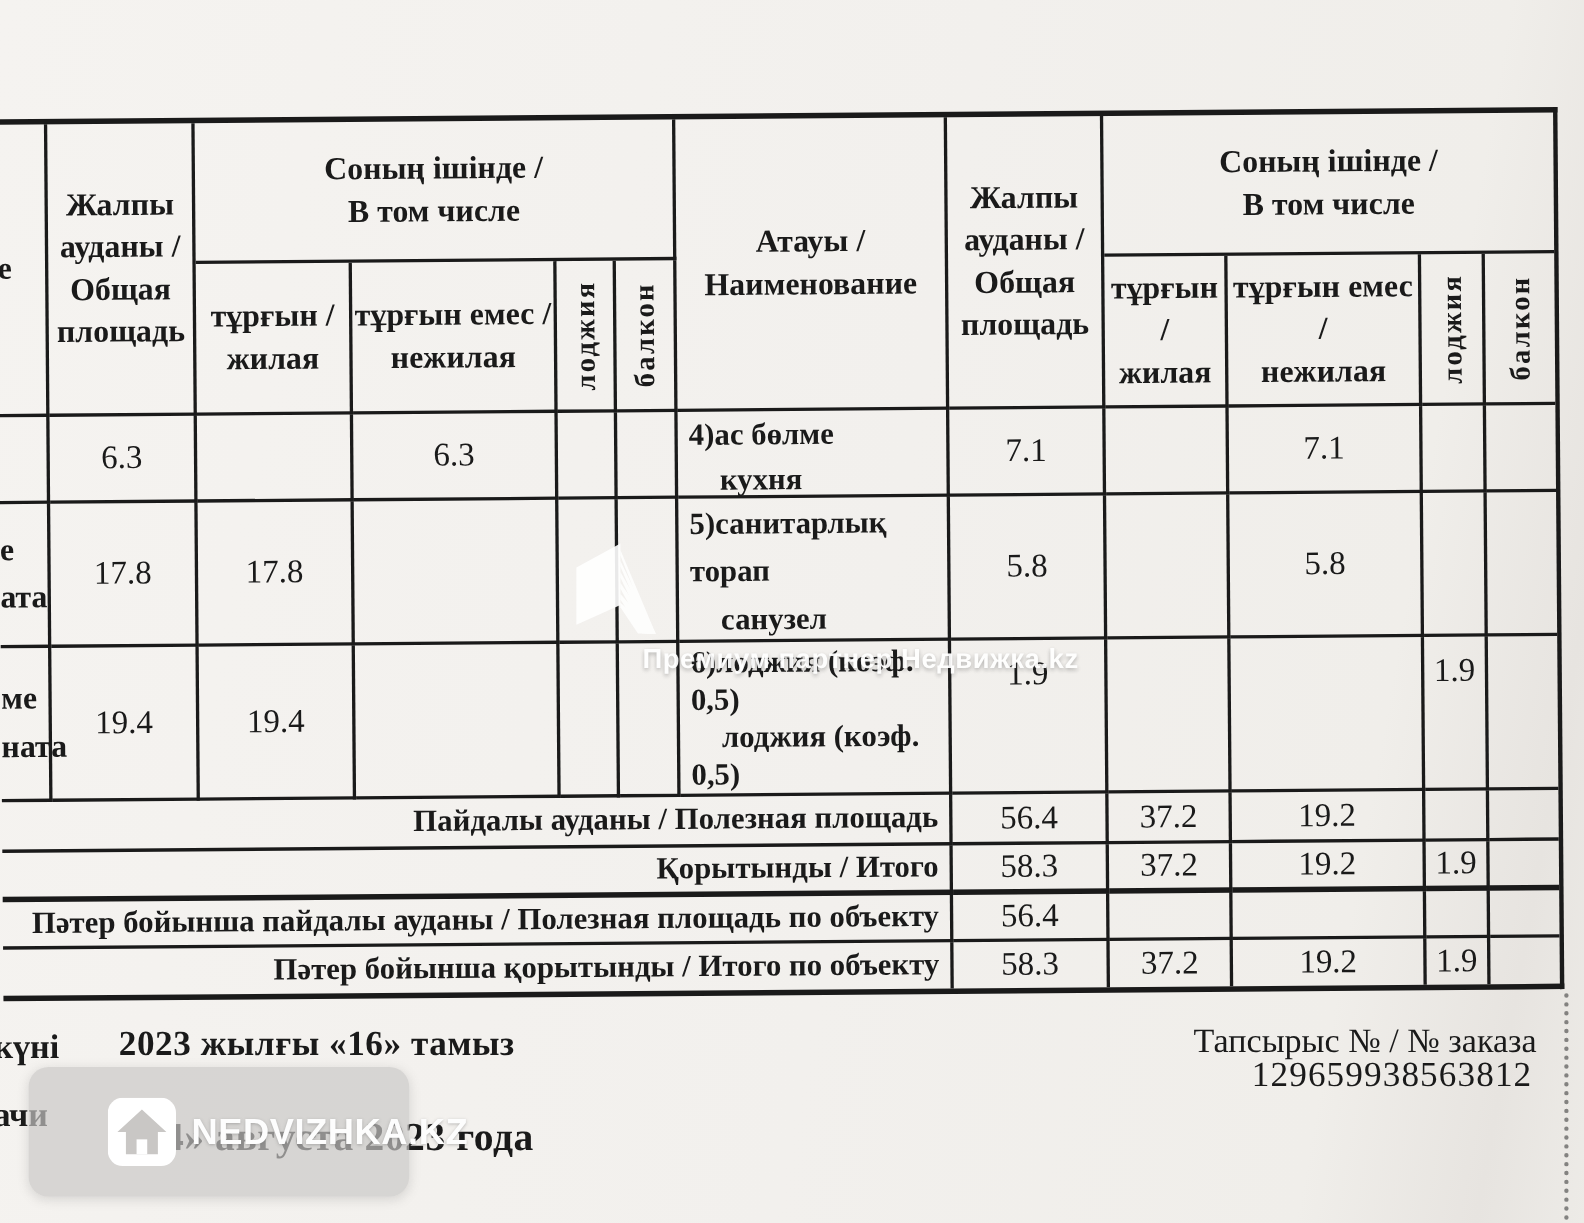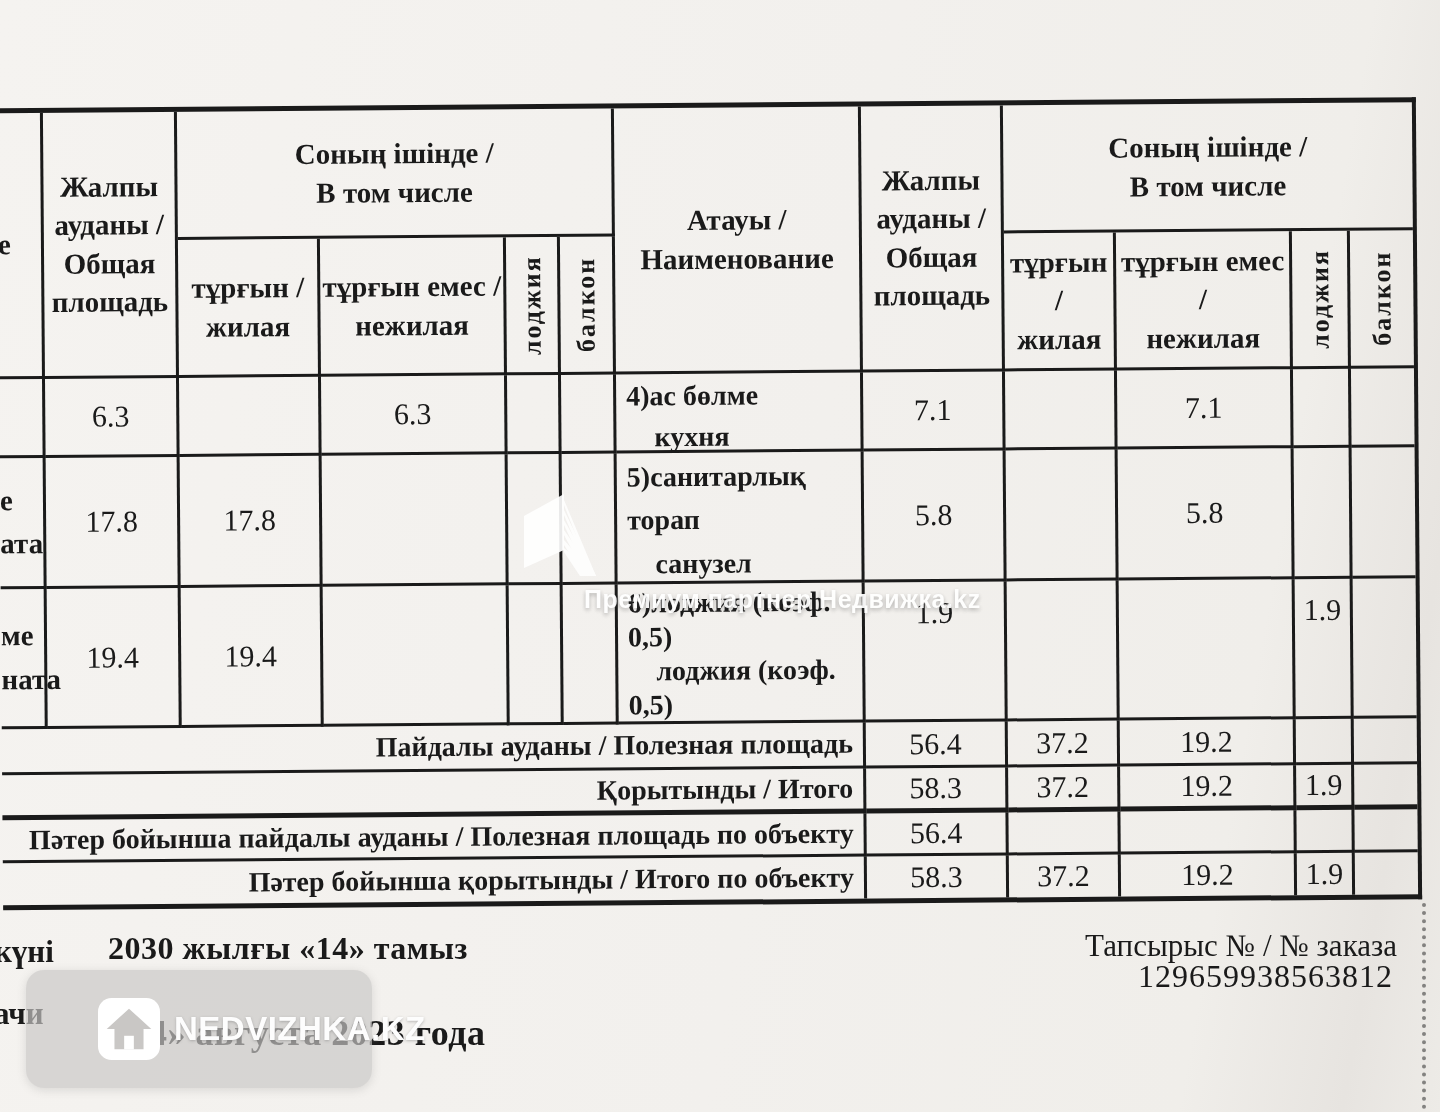--- a/index.html
+++ b/index.html
@@ -203,21 +203,21 @@
     <div class="t-cell sum-label no-b" style="grid-column:1/8;grid-row:9;">Пәтер бойынша қорытынды / Итого по объекту</div>
     <div class="t-cell no-b" style="grid-column:8;grid-row:9;">58.3</div>
     <div class="t-cell no-b" style="grid-column:9;grid-row:9;">37.2</div>
     <div class="t-cell no-b" style="grid-column:10;grid-row:9;">19.2</div>
     <div class="t-cell no-b" style="grid-column:11;grid-row:9;">1.9</div>
     <div class="t-cell no-b no-r" style="grid-column:12;grid-row:9;"></div>
   </div>
 
   <div class="foot-cut-1">күні</div>
   <div class="foot-cut-2">ачи</div>
-  <div class="date-kz">2030 жылғы «14» тамыз</div>
+  <div class="date-kz">2023 жылғы «16» тамыз</div>
   <div class="date-ru">«14» августа 2023 года</div>
   <div class="order-label">Тапсырыс № / № заказа</div>
   <div class="order-number">129659938563812</div>
   <div class="edge-dots"></div>
 
   <div class="wm-etagi">
     <svg class="logo" width="86" height="96" viewBox="0 0 86 96">
       <polygon points="6,28 46,6 46,62 6,80" fill="#ffffff" opacity="0.96"></polygon>
       <g fill="#ffffff" opacity="0.92">
         <polygon points="78,88 46,12 46,17 74,88"></polygon>

